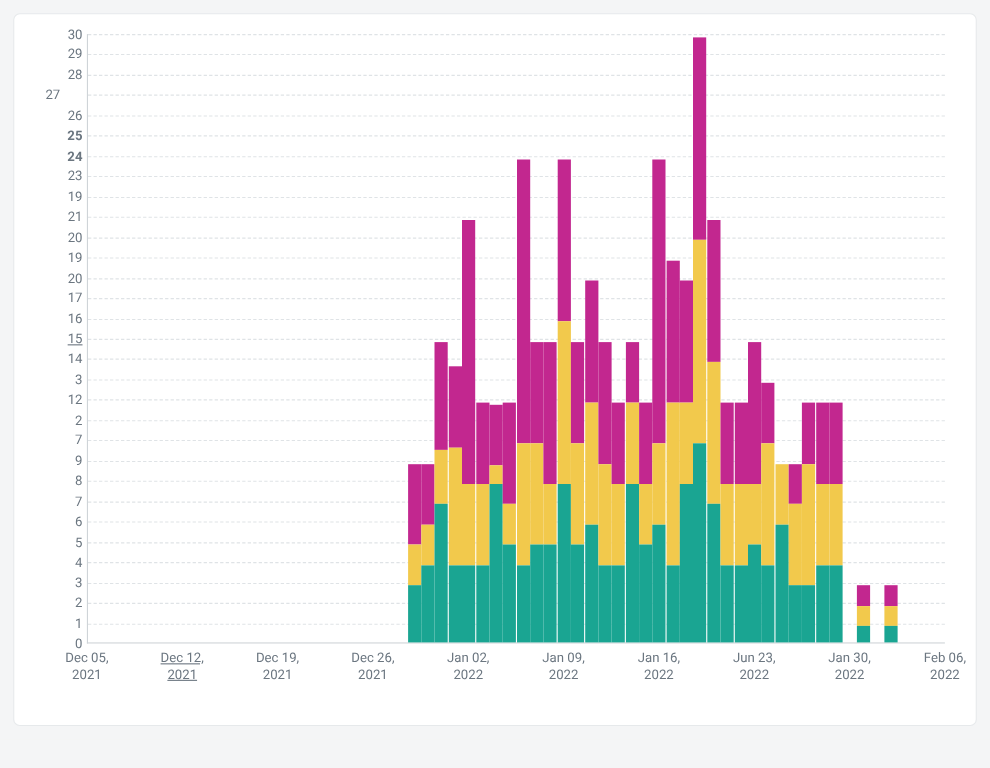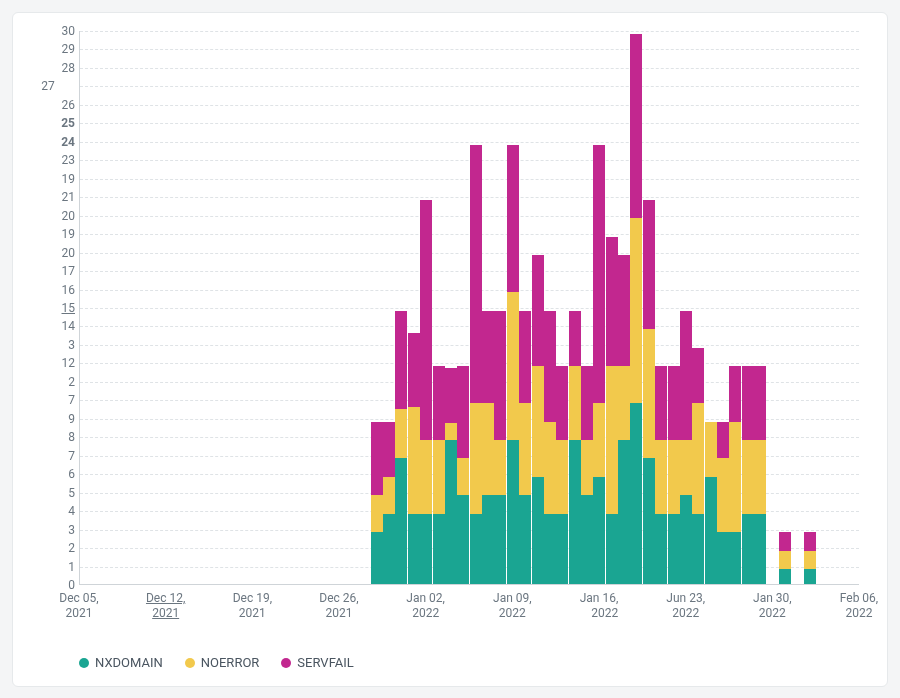--- a/index.html
+++ b/index.html
@@ -281,45 +281,31 @@
           <div>2021</div>
         </div>
         <div class="x-tick" style="left: calc(44.4444% + 28.6667px);">
           <div>Jan 02,</div>
           <div>2022</div>
         </div>
         <div class="x-tick" style="left: calc(55.5556% + 21.3333px);">
           <div>Jan 09,</div>
           <div>2022</div>
         </div>
-        <div class="x-tick" style="left: calc(66.6667% + 14px); text-align: right;">
+        <div class="x-tick" style="left: calc(66.6667% + 14px);">
           <div>Jan 16,</div>
           <div>2022</div>
         </div>
         <div class="x-tick" style="left: calc(77.7778% + 6.66667px);">
           <div>Jun 23,</div>
           <div>2022</div>
         </div>
         <div class="x-tick" style="left: calc(88.8889% - 0.666667px);">
           <div>Jan 30,</div>
           <div>2022</div>
         </div>
         <div class="x-tick" style="left: calc(100% - 8px);">
           <div>Feb 06,</div>
           <div>2022</div>
         </div>
       </div>
-  </div>
-  <div class="legend">
-    <div class="lg">
-      <span class="dot" style="background:#1aa592"></span>
-      <span>NXDOMAIN</span>
-    </div>
-    <div class="lg">
-      <span class="dot" style="background:#f2c94c"></span>
-      <span>NOERROR</span>
-    </div>
-    <div class="lg">
-      <span class="dot" style="background:#c2278f"></span>
-      <span>SERVFAIL</span>
-    </div>
   </div>
 </div>
 
 </body></html>

